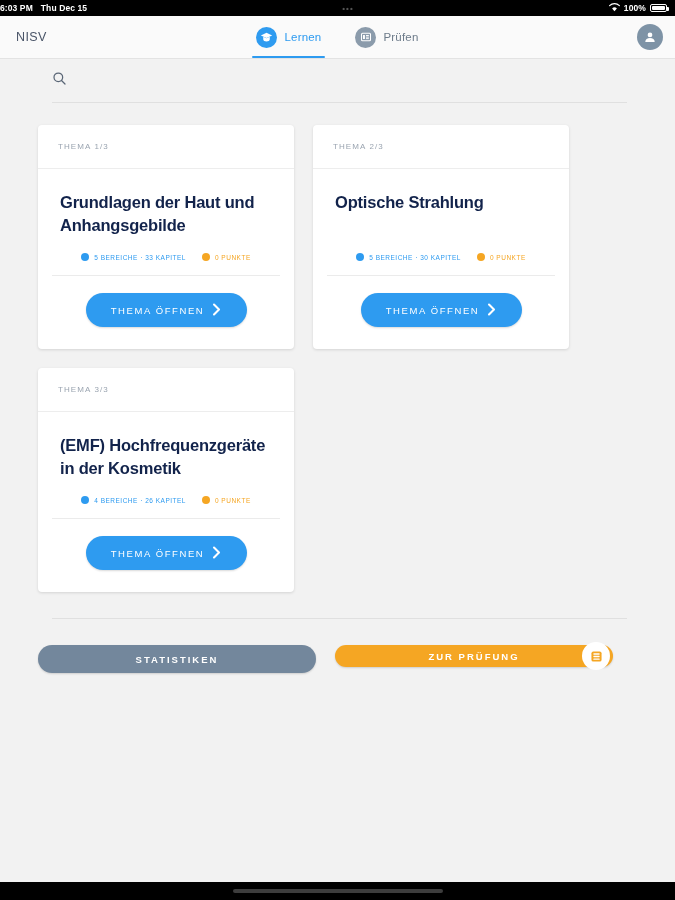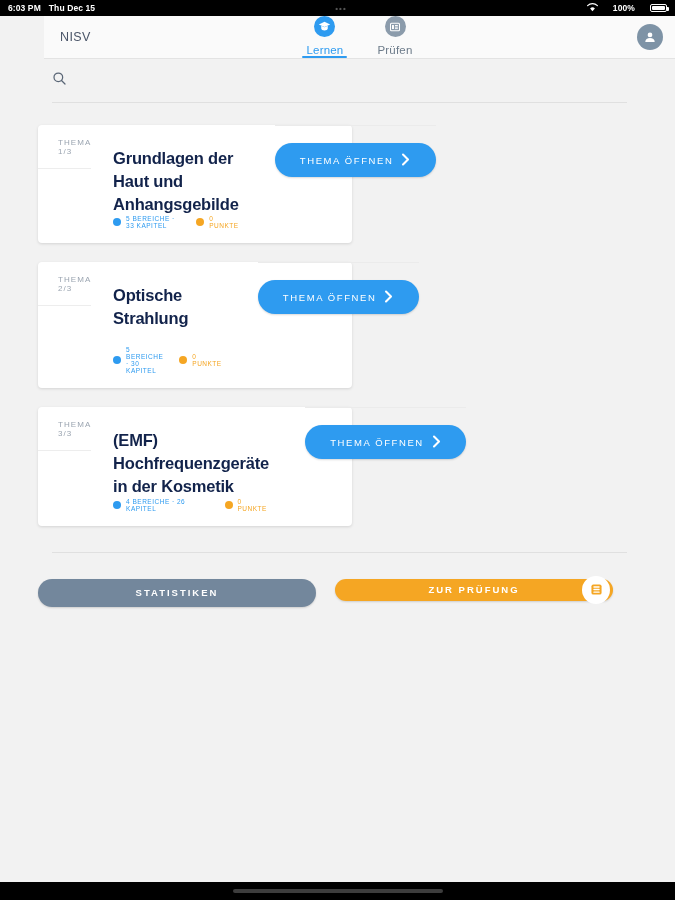--- a/index.html
+++ b/index.html
@@ -11,50 +11,50 @@
   }
   .device { position:relative; width:675px; height:900px; background:#000; }
 
   
   .statusbar {
     position:absolute; top:0; left:0; width:675px; height:16px;
     background:#000; color:#fff;
     display:flex; align-items:center;
     font-size:8.5px; font-weight:bold; letter-spacing:.1px;
   }
-  .sb-left { display:flex; align-items:center; gap:8px; padding-left:8px; }
+  .sb-left { display:flex; align-items:center; gap:8px; }
   .sb-center { flex:1; display:flex; justify-content:center; align-items:center; }
   .sb-dots { letter-spacing:1px; font-size:8px; color:#555; }
-  .sb-right { display:flex; align-items:center; gap:15px; padding-right:8px; }
+  .sb-right { display:flex; align-items:center; gap:4px; padding-right:8px; }
   .wifi-ic { display:inline-block; }
   .batt {
     width:17px; height:8px; border:1px solid #fff; border-radius:2px;
     position:relative; display:inline-block;
   }
   .batt::after {
     content:""; position:absolute; right:-3px; top:2px;
     width:2px; height:4px; background:#fff; border-radius:0 1px 1px 0;
   }
   .batt i { position:absolute; left:1px; top:1px; bottom:1px; right:1px; background:#fff; border-radius:1px; display:block; }
 
   
   .app {
     position:absolute; top:16px; left:0; width:675px; height:866px;
     background:#f2f2f2; display:flex; flex-direction:column;
   }
   .navbar {
     height:43px; background:#fafafa; border-bottom:1px solid #e3e3e3;
-    display:flex; align-items:center; position:relative; flex:0 0 auto;margin-left:44px;
+    display:flex; align-items:center; position:relative; flex:0 0 auto;
   }
   .brand {
     position:absolute; left:16px; top:50%; transform:translateY(-50%);
     font-size:12.5px; color:#4a5568; letter-spacing:.4px;
   }
   .tabs { margin:0 auto; display:flex; gap:26px; height:100%; align-items:center; }
-  .tab { display:flex; align-items:center; gap:7px; height:100%; position:relative; padding:0 4px; cursor:pointer;flex-direction:column; }
+  .tab { display:flex; align-items:center; gap:7px; height:100%; position:relative; padding:0 4px; cursor:pointer; }
   .tab .tico {
     width:21px; height:21px; border-radius:50%;
     display:flex; align-items:center; justify-content:center;
     color:#fff; flex:0 0 auto;
   }
   .tab.active .tico { background:#2e9bf0; }
   .tab.idle .tico { background:#8b9bab; }
   .tab .tlabel { font-size:11.5px; letter-spacing:.2px; }
   .tab.active .tlabel { color:#2e9bf0; }
   .tab.idle .tlabel { color:#6d7b8a; }
@@ -77,23 +77,23 @@
     gap:10px;
   }
   .search-input {
     border:none; outline:none; background:transparent;
     font-size:12px; color:#5a6676; flex:1; height:100%;
     font-family:"Liberation Sans", sans-serif;
   }
 
   .cards { display:flex; flex-wrap:wrap; gap:19px; padding-top:22px; }
   .card {
-    width:314px; background:#fff; border-radius:4px;
+    width:256px; background:#fff; border-radius:4px;
     box-shadow:0 1px 3px rgba(0,0,0,.13);
-    display:flex; 
+    display:flex; flex-direction:column;
   }
   .card-hd {
     height:44px; border-bottom:1px solid #ededed;
     display:flex; align-items:center; padding-left:20px;
     font-size:8px; letter-spacing:1.1px; color:#9aa4b0;
   }
   .card-body { padding:22px 22px 0; flex:1; display:flex; flex-direction:column; }
   .card-title {
     font-size:16.5px; font-weight:bold; color:#12234b;
     text-align:left; line-height:1.38; letter-spacing:-.2px;

